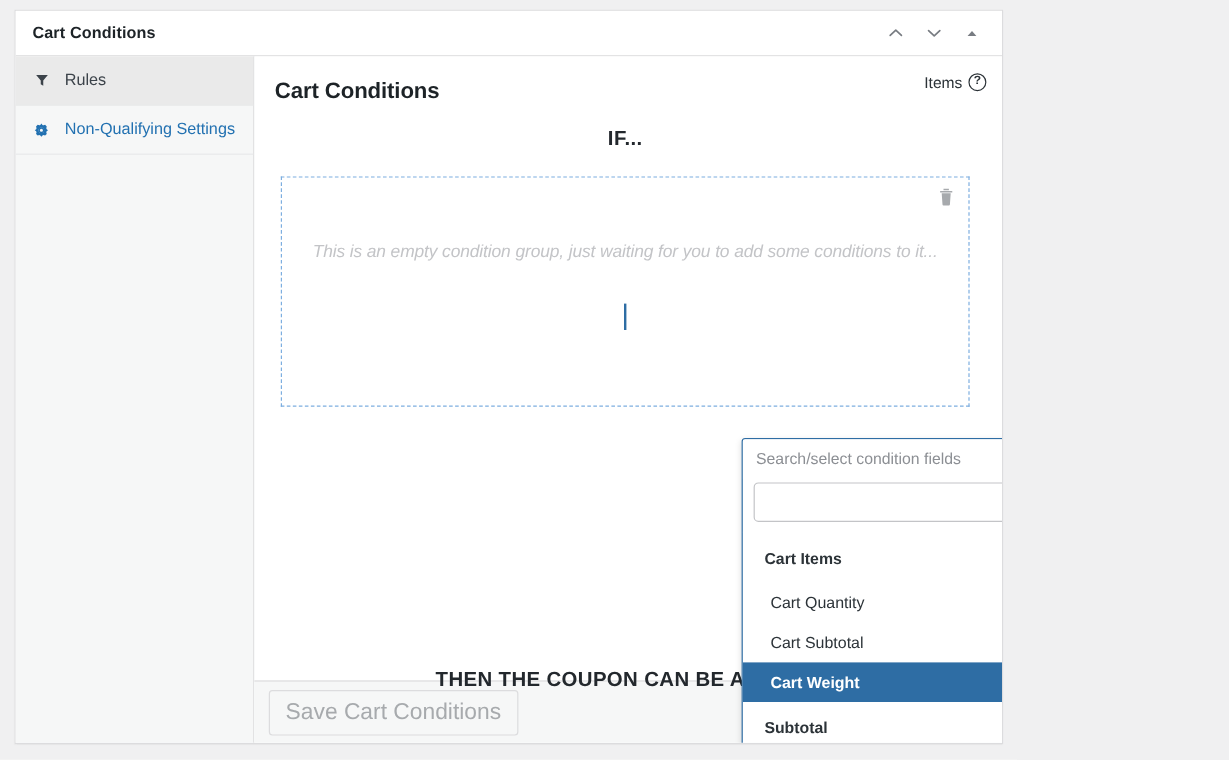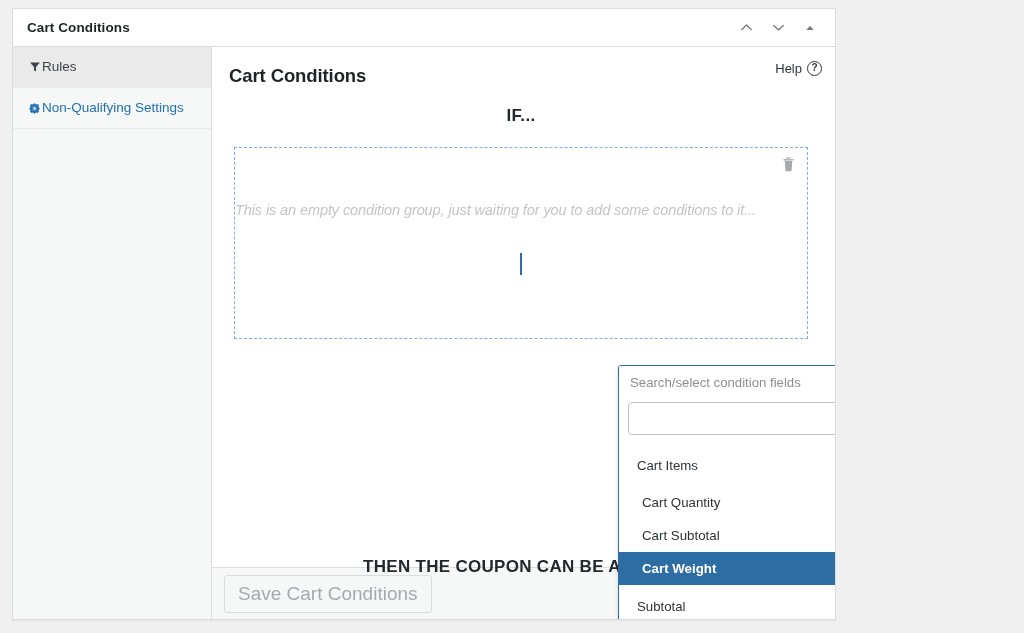--- a/index.html
+++ b/index.html
@@ -65,20 +65,21 @@
   
   .sidebar {
     width: 199px;
     flex: 0 0 199px;
     background: #f6f7f7;
     border-right: 1px solid #dcdcde;
   }
   .side-item {
     display: flex;
     align-items: center;
+    gap: 12px;
     height: 41px;
     padding: 0 12px 0 14px;
     font-size: 13.5px;
     border-bottom: 1px solid #e8e9ea;
     cursor: pointer;
   }
   .side-item.active {
     background: #eaeaea;
     color: #3c434a;
   }
@@ -162,20 +163,21 @@
     position: absolute;
     right: 11px; top: 8px;
     color: #a7aaad;
     cursor: pointer;
     line-height: 1;
   }
   .empty-msg {
     position: absolute;
     left: 0; right: 0;
     top: 54px;
+    text-align: center;
     font-style: italic;
     font-size: 14.5px;
     color: #c3c4c7;
     letter-spacing: -.1px;
   }
 
   
   .connector {
     position: absolute;
     left: 50%;
@@ -279,21 +281,21 @@
     background: #fff;
   }
   .dd-list {
     position: relative;
     height: 200px;
     overflow: hidden;
     border-top: 1px solid #fff;
   }
   .dd-group-label {
     font-size: 13.2px;
-    font-weight: normal;
+    font-weight: bold;
     color: #2c3338;
     padding: 14px 0 13px 18px;
   }
   .dd-opt {
     font-size: 13.3px;
     color: #2c3338;
     padding: 9px 0 9px 23px;
     cursor: pointer;
   }
   .dd-opt.selected {
@@ -403,21 +405,21 @@
           </svg>
         </span>
         <span class="side-label">Non-Qualifying Settings</span>
       </div>
     </div>
 
     <div class="main">
       <div class="main-scroll">
 
         <div class="help">
-          <span>Help</span>
+          <span>Items</span>
           <span class="help-circle">?</span>
         </div>
 
         <h2 class="page-title">Cart Conditions</h2>
 
         <div class="if-label">IF...</div>
 
         <div class="cond-group">
           <span class="group-trash">
             <svg width="15" height="17" viewBox="0 0 16 18">

